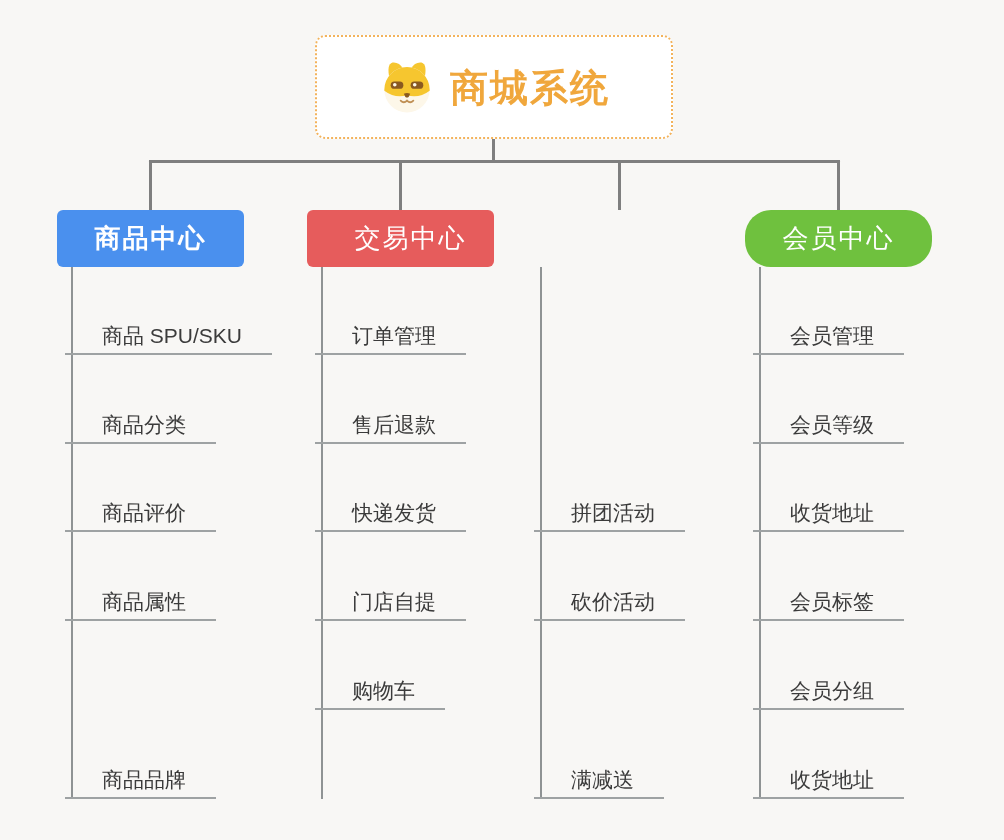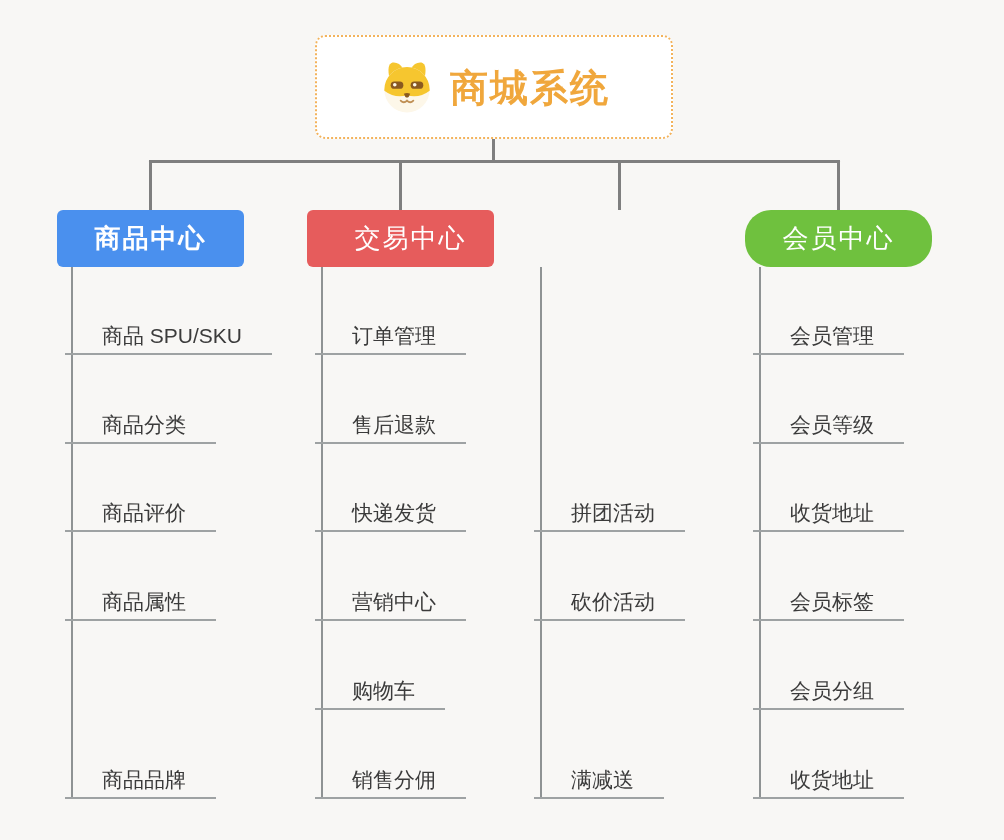--- a/index.html
+++ b/index.html
@@ -102,23 +102,22 @@
     <div class="topic t3">商品属性</div>
     <div class="topic t5">商品品牌</div>
   </div>
 
   <div class="branch branch-1">
     <div class="branch-header" style="background-color: rgb(230, 92, 92); padding-left: 20px;">交易中心</div>
     <div class="spine"></div>
     <div class="topic t0">订单管理</div>
     <div class="topic t1">售后退款</div>
     <div class="topic t2">快递发货</div>
-    <div class="topic t3">营销中心</div>
+    <div class="topic t3">门店自提</div>
     <div class="topic t4">购物车</div>
-    <div class="topic t5">销售分佣</div>
   </div>
 
   <div class="branch branch-2">
     <div class="spine"></div>
     <div class="topic t2">拼团活动</div>
     <div class="topic t3">砍价活动</div>
     <div class="topic t5">满减送</div>
   </div>
 
   <div class="branch branch-3">

